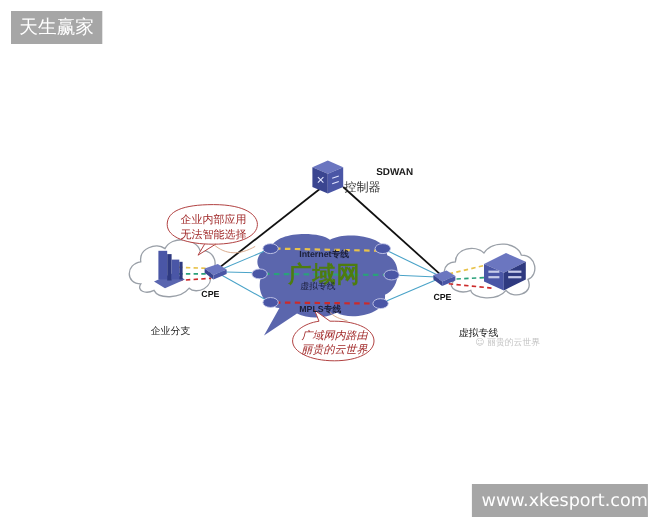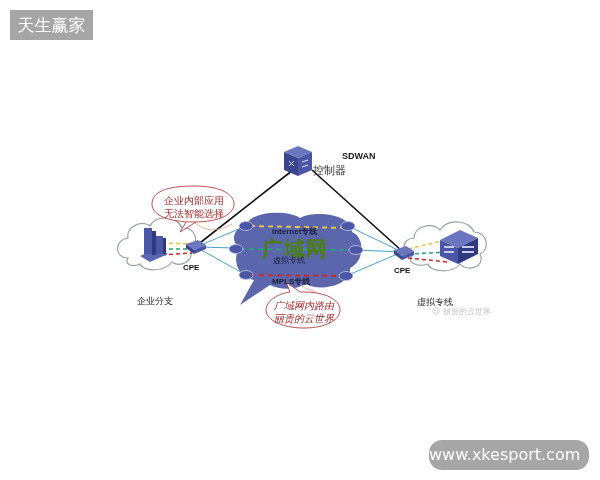--- a/index.html
+++ b/index.html
@@ -1,20 +1,20 @@
 <!DOCTYPE html>
 <html><head>
 <meta charset="utf-8">
 <style>
   html, body { margin:0; padding:0; }
   body { width:600px; height:480px; background:#ffffff; position:relative; overflow:hidden;
          font-family:"DejaVu Sans", sans-serif; }
   .badge { position:absolute; background:#a6a6a6; color:#ffffff; font-family:"DejaVu Sans", sans-serif; }
   .badge-tl { left:10px; top:10px; width:83px; height:30px; line-height:30px; font-size:17px; text-align:center; }
-  .badge-br { left:429px; top:440px; width:160px; height:30px; line-height:30px; font-size:16px; text-align:left;border-radius:13px; }
+  .badge-br { left:429px; top:440px; width:160px; height:30px; line-height:30px; font-size:16px; text-align:right; }
   svg.diagram { position:absolute; left:0; top:0; }
   .lbl { position:absolute; white-space:nowrap; }
   .sd-title { left:313px; top:151px; font-size:9px; font-weight:bold; color:#1a1a1a; font-family:"Liberation Sans", sans-serif;margin-left:29px; }
   .sd-sub { left:313px; top:163px; font-size:11px; color:#333; font-family:"DejaVu Serif", serif; }
   .bubble-text { font-family:"DejaVu Serif", serif; font-size:10px; color:#a12a2a; line-height:13px; text-align:center; }
   .b1 { left:158px; top:194px; width:72px; }
   .b2 { left:268px; top:299px; width:72px;font-style:italic; }
   .wan-title { left:262px; top:235px; font-size:21px; font-weight:bold; color:#4d7c0f; letter-spacing:1px; }
   .inet { left:272px; top:226px; font-size:8px; font-weight:bold; color:#1b1f3a; font-family:"Liberation Sans", sans-serif; }
   .virt { left:273px; top:255px; font-size:8px; color:#1b1f3a; font-family:"DejaVu Serif", serif; }

